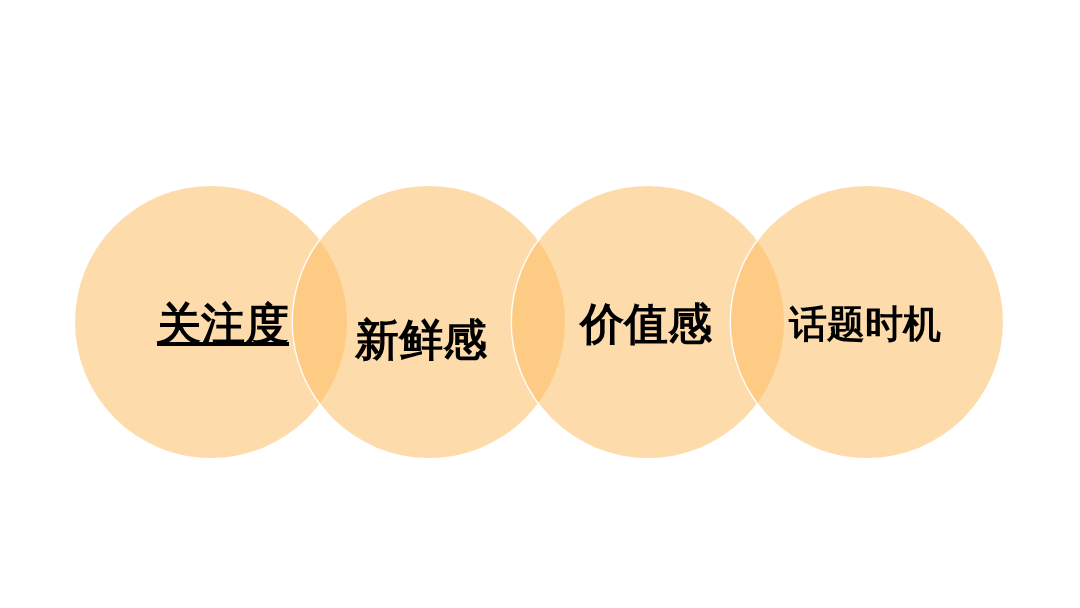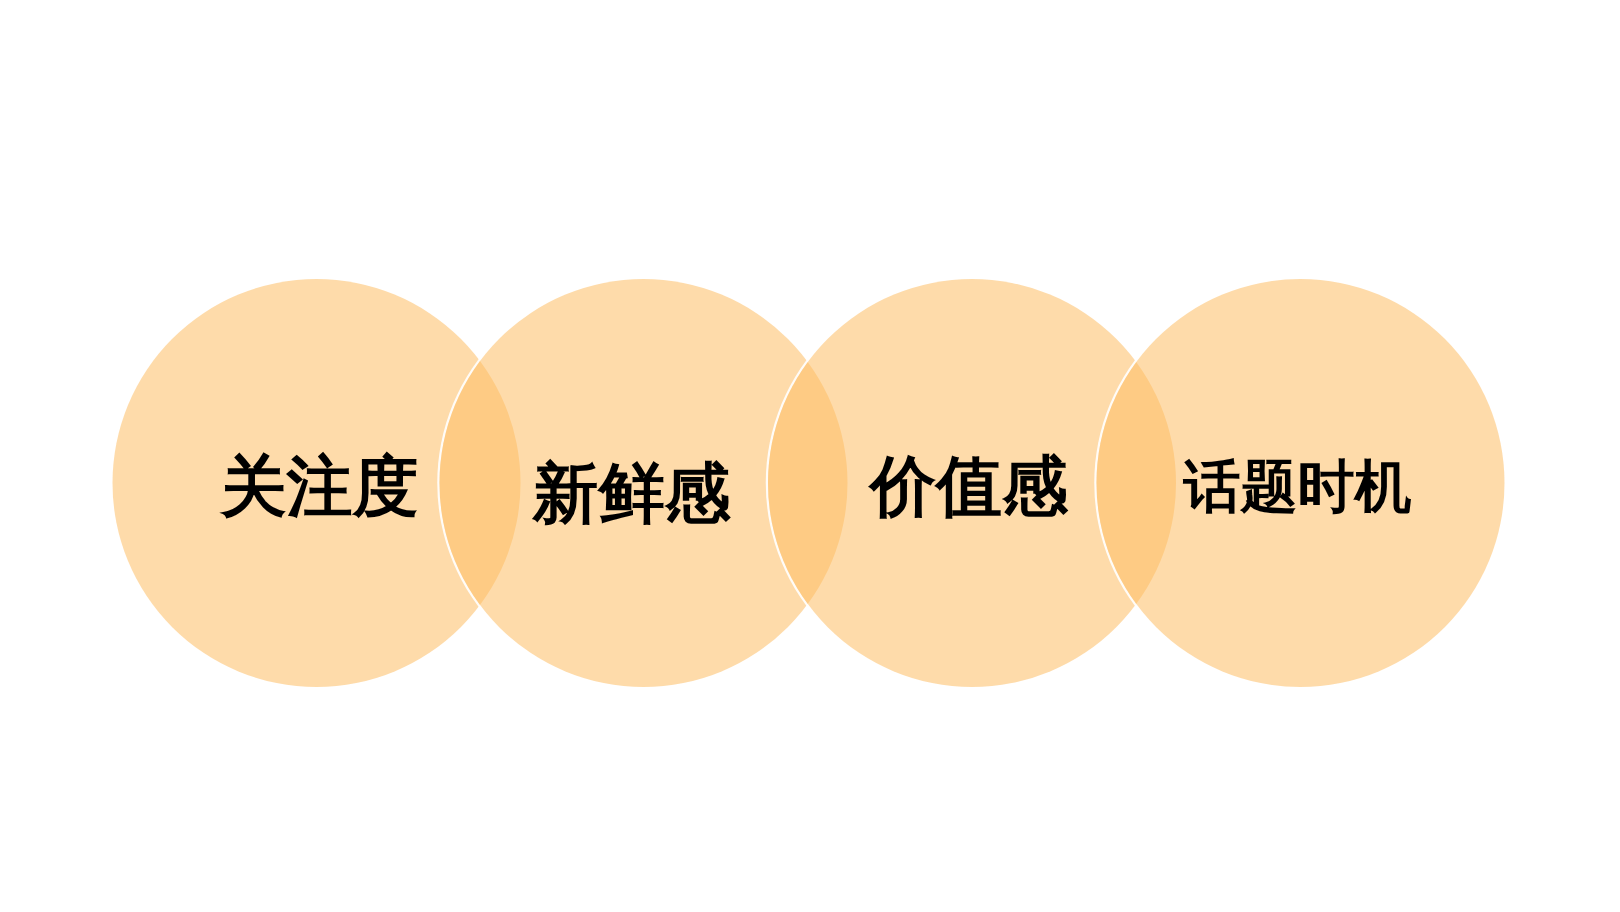--- a/index.html
+++ b/index.html
@@ -24,24 +24,24 @@
       letter-spacing: 0px;
       white-space: nowrap;
     }
     .label.small { font-size: 38px; }
   </style>
 </head>
 <body>
 
 <div>
   <div class="circle" style="left:75px; top:186px;">
-    <span class="label" style="left:2px; top:2px;">关注度</span>
+    <span class="label" style="left:12px; top:2px;text-decoration:underline;">关注度</span>
   </div>
   <div class="circle" style="left:293px; top:186px;">
-    <span class="label" style="left:-8px; top:7px;text-align:center;">新鲜感</span>
+    <span class="label" style="left:-8px; top:18px;text-align:center;">新鲜感</span>
   </div>
   <div class="circle" style="left:512px; top:186px;font-family:Liberation Mono, monospace;">
     <span class="label" style="left:-2px; top:2px;">价值感</span>
   </div>
   <div class="circle" style="left:731px; top:186px;">
     <span class="label small" style="left:-2px; top:-6px;margin-top:17px;">话题时机</span>
   </div>
 </div>
 
 </body></html>

